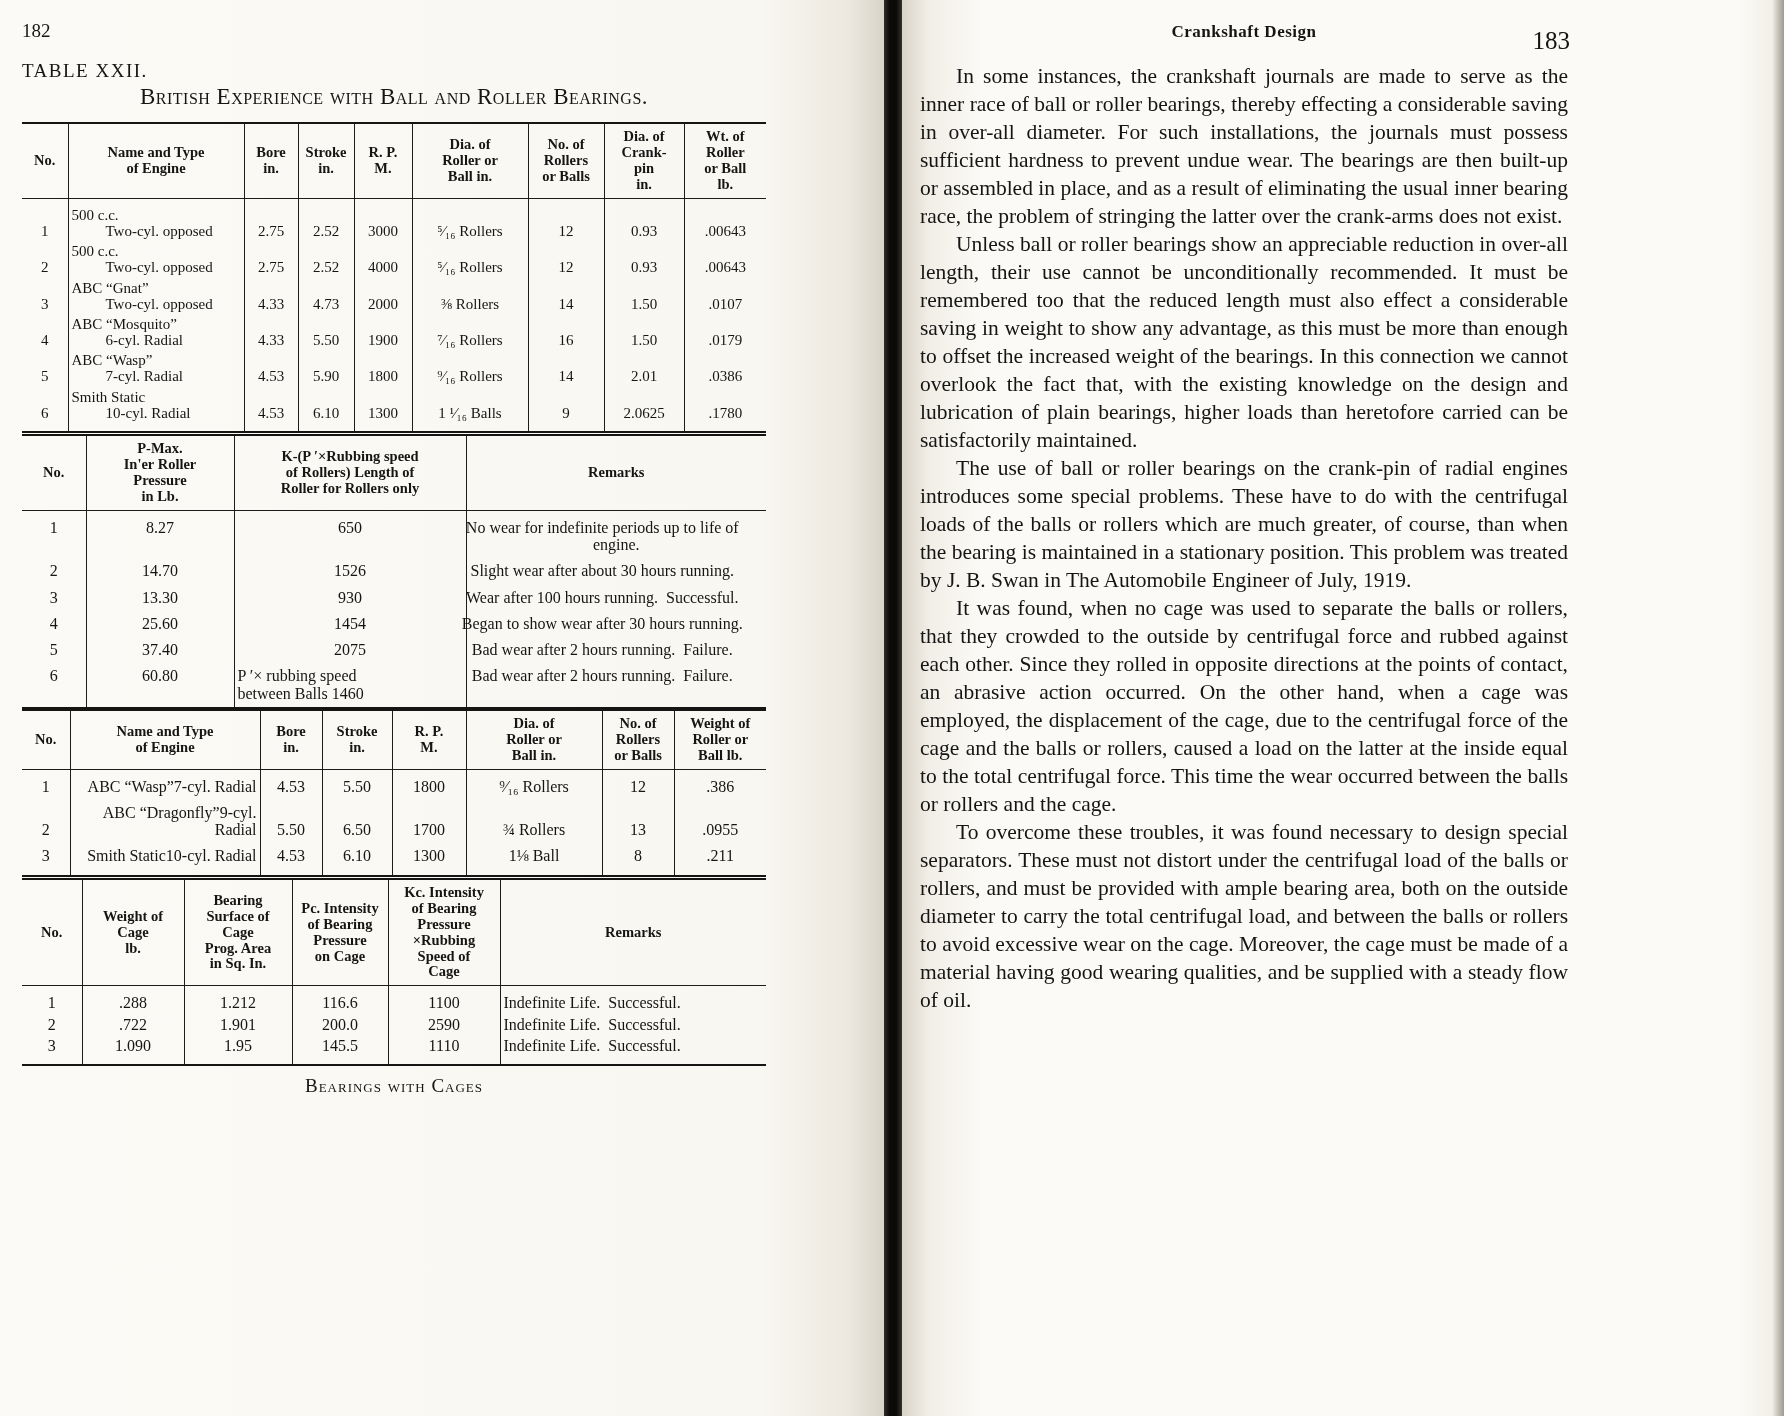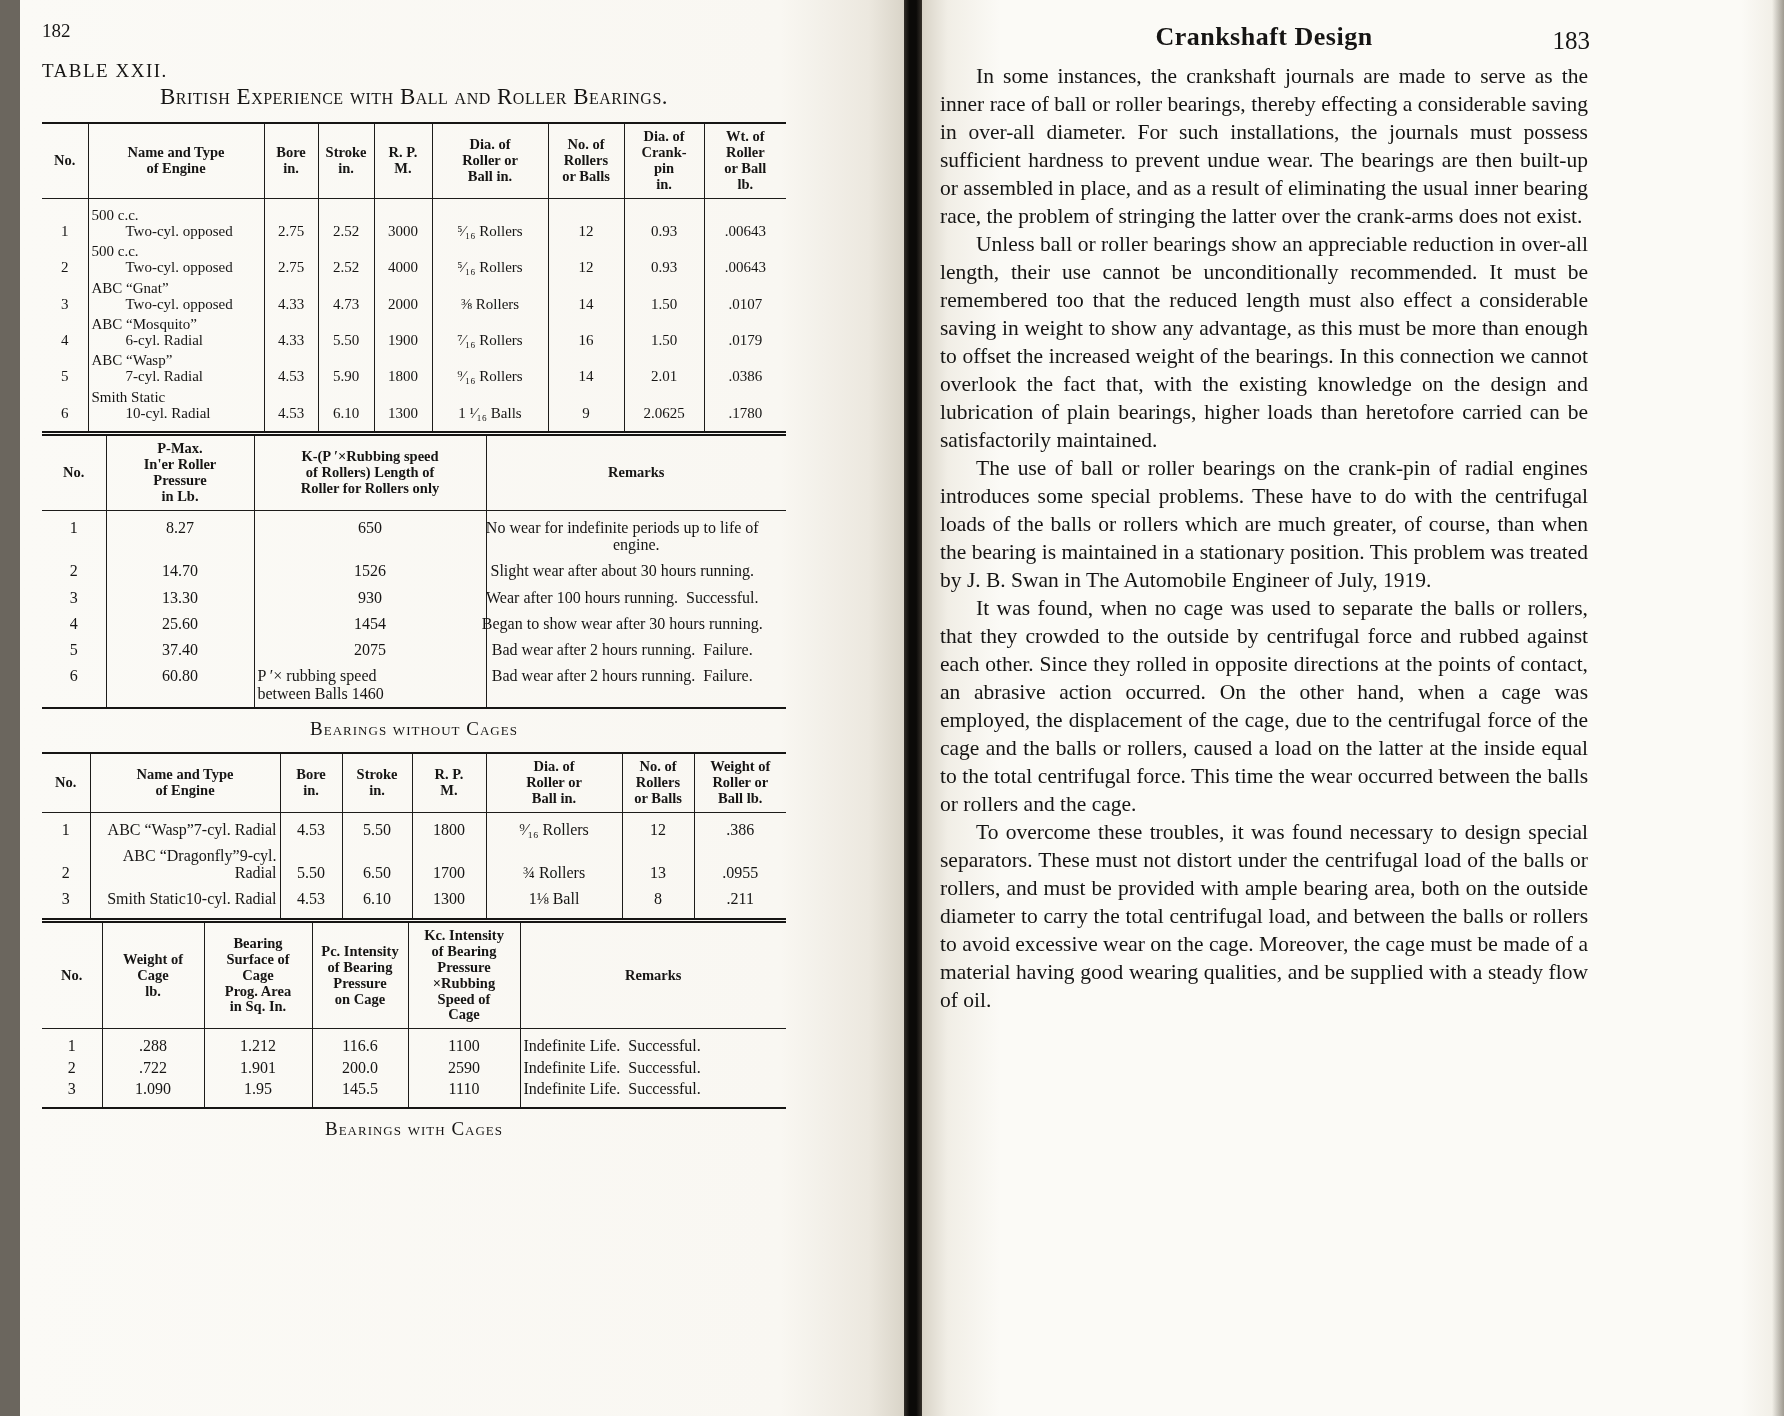--- a/index.html
+++ b/index.html
@@ -1,19 +1,19 @@
 <!DOCTYPE html>
 <html><head>
 <meta charset="utf-8">
 <style>
   html,body{margin:0;padding:0;background:#6b665e;}
   .spread{position:relative;width:1784px;height:1416px;display:flex;overflow:hidden;
     font-family:"Liberation Serif","DejaVu Serif",serif;color:#161514;}
   .page{position:relative;height:100%;box-sizing:border-box;}
-  .page-left{width:884px;background:linear-gradient(90deg,#fbfaf6 0%,#f9f7f2 86%,#ece8df 96%,#d9d4c8 100%);margin-left:20px;}
+  .page-left{width:884px;background:linear-gradient(90deg,#fbfaf6 0%,#f9f7f2 86%,#ece8df 96%,#d9d4c8 100%);}
   .gutter{width:18px;height:100%;background:linear-gradient(90deg,rgba(25,22,18,.7) 0%,#0b0a08 30%,#0b0a08 68%,rgba(35,30,24,.75) 100%);}
   .page-right{flex:1;background:linear-gradient(90deg,#d8d3c7 0%,#f1eee6 3%,#fbfaf6 9%,#fbfaf6 95%,#eeebe2 100%);}
   .edge-right{position:absolute;top:0;right:0;width:12px;height:100%;
     background:linear-gradient(90deg,rgba(0,0,0,0),rgba(80,74,64,.5));}
 
   
   .lp-inner{padding:16px 0 0 22px;width:744px;}
   .lp-head{position:relative;height:32px;}
   .lp-pagenum{position:absolute;left:0;top:4px;font-size:19px;}
   .lp-title{text-align:center;font-weight:bold;font-size:21px;letter-spacing:.5px;}
@@ -41,21 +41,21 @@
   #t3 td{padding-top:4px;padding-bottom:5px;font-size:16px;}
   #t4{border-top:5px double #161514;border-bottom:2px solid #161514;}
   #t4 td{vertical-align:top;font-size:16px;padding-top:2px;}
   #t1 tbody tr:first-child td, #t2 tbody tr:first-child td,
   #t3 tbody tr:first-child td, #t4 tbody tr:first-child td{padding-top:8px;}
   #t1 tbody tr:last-child td, #t3 tbody tr:last-child td, #t4 tbody tr:last-child td{padding-bottom:10px;}
 
   
   .rp-inner{padding:22px 0 0 18px;width:648px;}
   .rp-head{position:relative;height:40px;}
-  .rp-title{text-align:center;font-weight:bold;font-size:26px;letter-spacing:.5px;}
+  .rp-title{text-align:center;font-weight:bold;font-size:17px;letter-spacing:.5px;}
   .rp-pagenum{position:absolute;right:-2px;top:5px;font-size:25px;}
   .rp-text p{margin:0;font-size:21.5px;line-height:28px;text-align:justify;text-indent:36px;}
 </style>
 </head>
 <body>
 
 <div class="spread">
 
   <div class="page page-left">
     <div class="lp-inner">
@@ -246,21 +246,20 @@
           <tr>
             <td class="no">6</td>
             <td class="num">60.80</td>
             <td class="pre">P ′× rubbing speed
 between Balls 1460</td>
             <td class="rem">Bad wear after 2 hours running. Failure.</td>
           </tr>
         </tbody>
       </table>
 
-      <div class="tbl-caption">Bearings without Cages</div>
 
       <table class="t" id="t3">
         <colgroup>
             <col style="width:48px">
             <col style="width:190px">
             <col style="width:62px">
             <col style="width:70px">
             <col style="width:74px">
             <col style="width:136px">
             <col style="width:72px">

